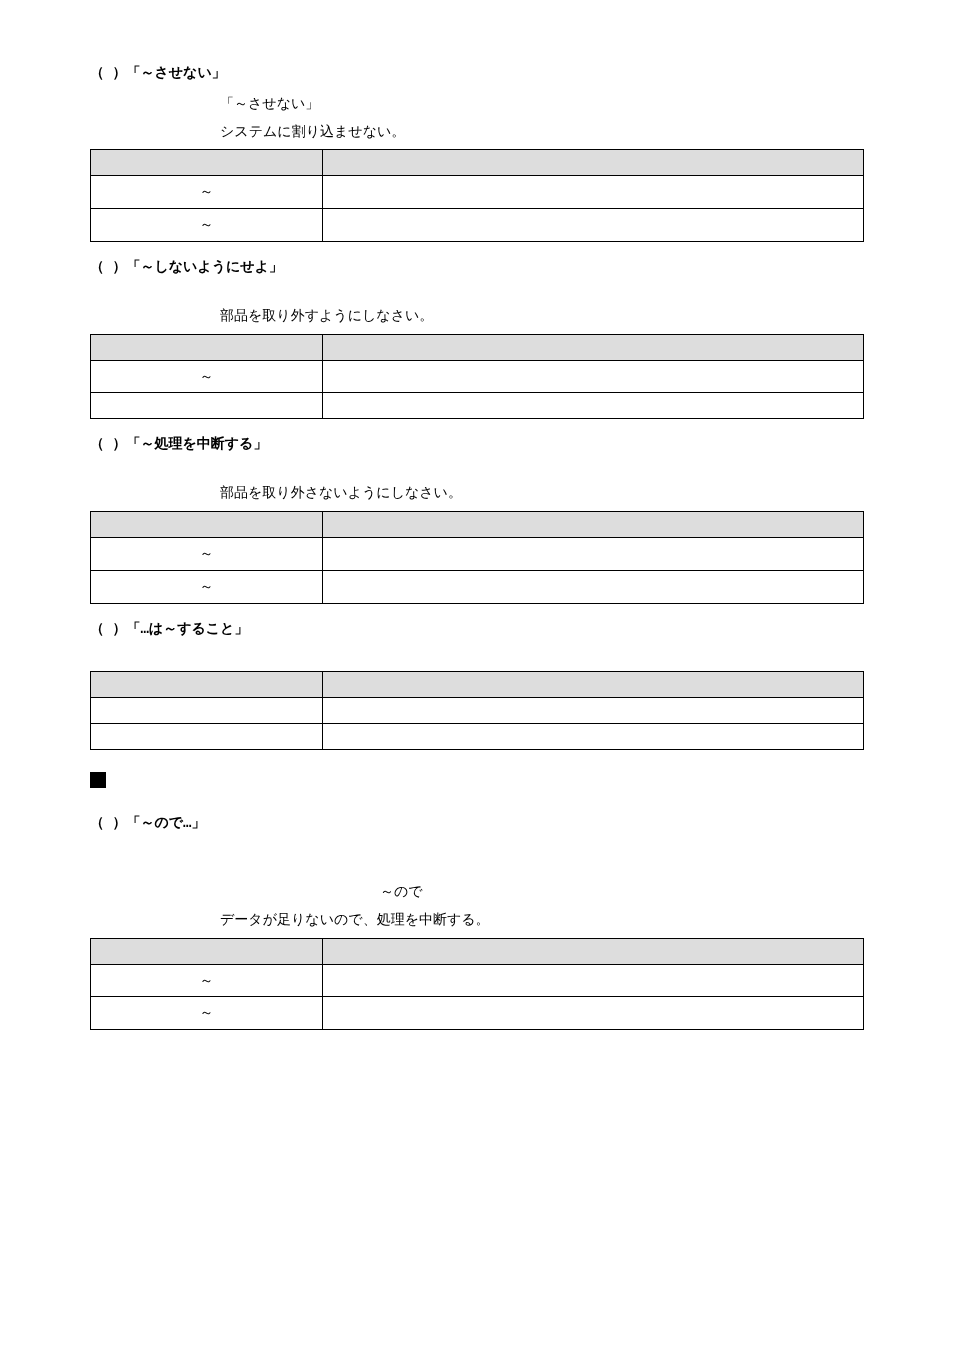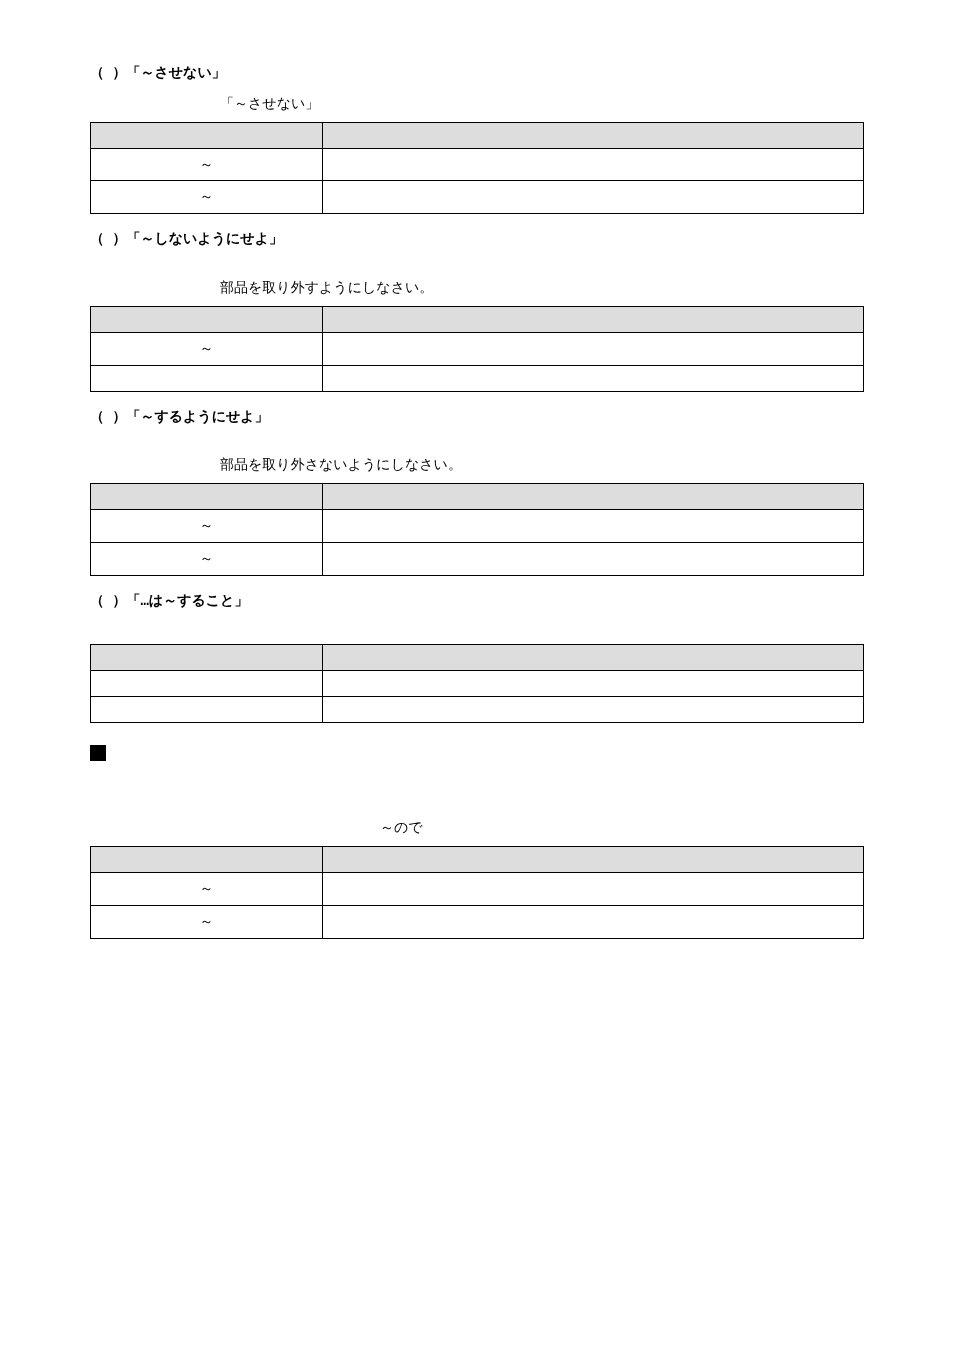--- a/index.html
+++ b/index.html
@@ -60,20 +60,21 @@
     .block { margin-bottom: 6px; }
   </style>
 </head>
 <body>
 
 
 
 <div class="block">
   <div class="section-title">（ ）「～させない」</div>
   <div class="desc-inline">「～させない」</div>
+  <div class="desc-inline">システムに割り込ませない。</div>
   <table>
     <tbody>
         <tr>
           <td class="left-col header-row"></td>
           <td class="header-row"></td>
         </tr>
     <tr>
           <td class="left-col">～</td>
           <td></td>
         </tr>
@@ -101,21 +102,21 @@
         </tr>
     <tr>
           <td class="left-col"></td>
           <td></td>
         </tr>
   </tbody>
     </table>
 </div>
 
 <div class="block">
-  <div class="section-title">（ ）「～するようにせよ」</div>
+  <div class="section-title">（ ）「～処理を中断する」</div>
   <div style="height:18px"></div>
   <div class="desc">部品を取り外さないようにしなさい。</div>
   <table>
     <tbody>
         <tr>
           <td class="left-col header-row"></td>
           <td class="header-row"></td>
         </tr>
     <tr>
           <td class="left-col">～</td>
@@ -146,21 +147,23 @@
           <td class="left-col"></td>
           <td></td>
         </tr>
   </tbody>
     </table>
 </div>
 
 <div class="black-square"></div>
 
 <div class="block">
+  <div class="section-title">（ ）「～ので…」</div>
   <div class="desc-wide">～ので</div>
+  <div class="desc">データが足りないので、処理を中断する。</div>
   <table>
     <tbody>
         <tr>
           <td class="left-col header-row"></td>
           <td class="header-row"></td>
         </tr>
     <tr>
           <td class="left-col">～</td>
           <td></td>
         </tr>

